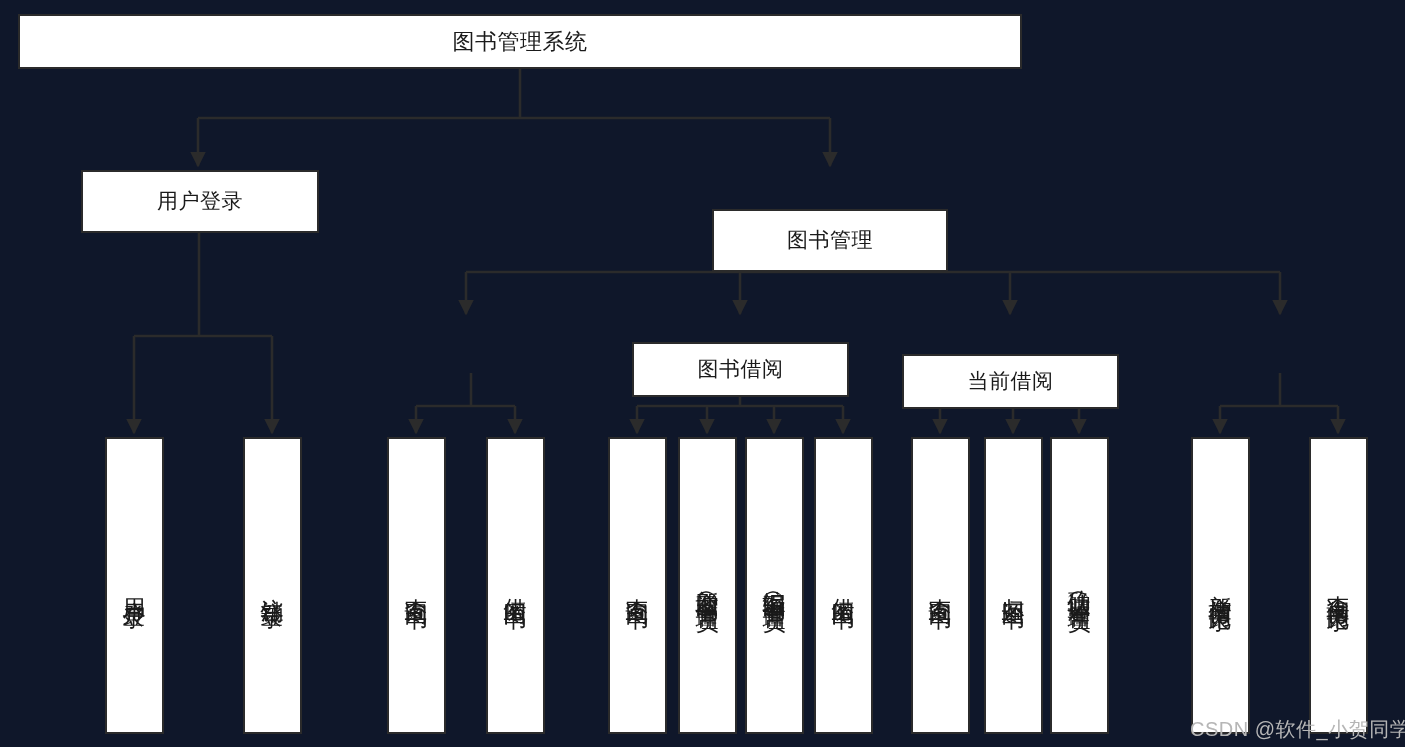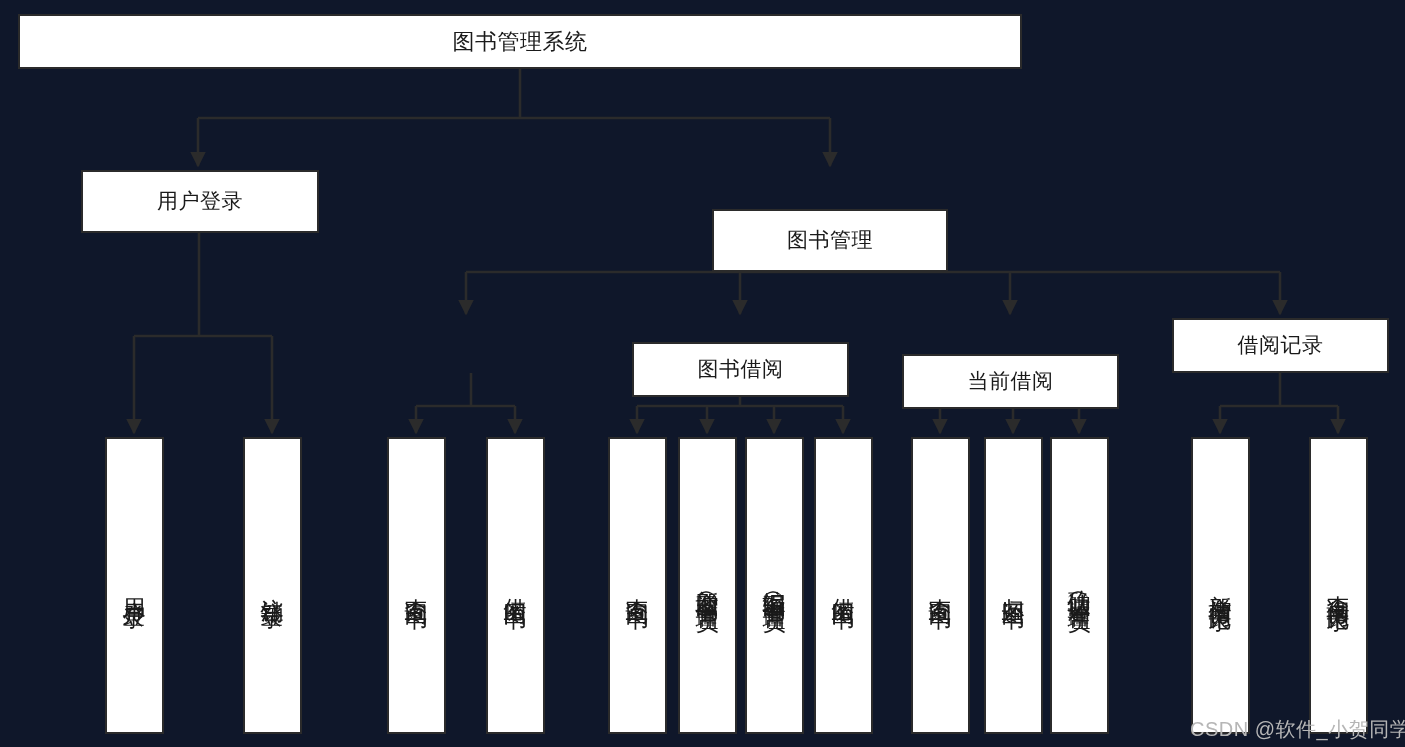--- a/index.html
+++ b/index.html
@@ -135,23 +135,20 @@
   <div class="node horiz" style="left:712px; top:172px; width:236px; height:63px;margin-top:37px;">
     <span class="lbl">图书管理</span>
   </div>
 
   <div class="node horiz" style="left:632px; top:318px; width:217px; height:55px;margin-top:24px;">
     <span class="lbl">图书借阅</span>
   </div>
   <div class="node horiz" style="left:902px; top:310px; width:217px; height:55px;margin-top:44px;">
     <span class="lbl">当前借阅</span>
   </div>
-  <div class="node horiz" style="left:1172px; top:318px; width:217px; height:55px;">
-    <span class="lbl">借阅记录</span>
-  </div>
 
   <div class="node vert" style="left:105px; top:437px; width:59px; height:297px;">
     <span class="lbl">用户登录</span>
   </div>
   <div class="node vert" style="left:243px; top:437px; width:59px; height:297px;">
     <span class="lbl">注销登录</span>
   </div>
   <div class="node vert" style="left:387px; top:437px; width:59px; height:297px;">
     <span class="lbl">查询图书</span>
   </div>

